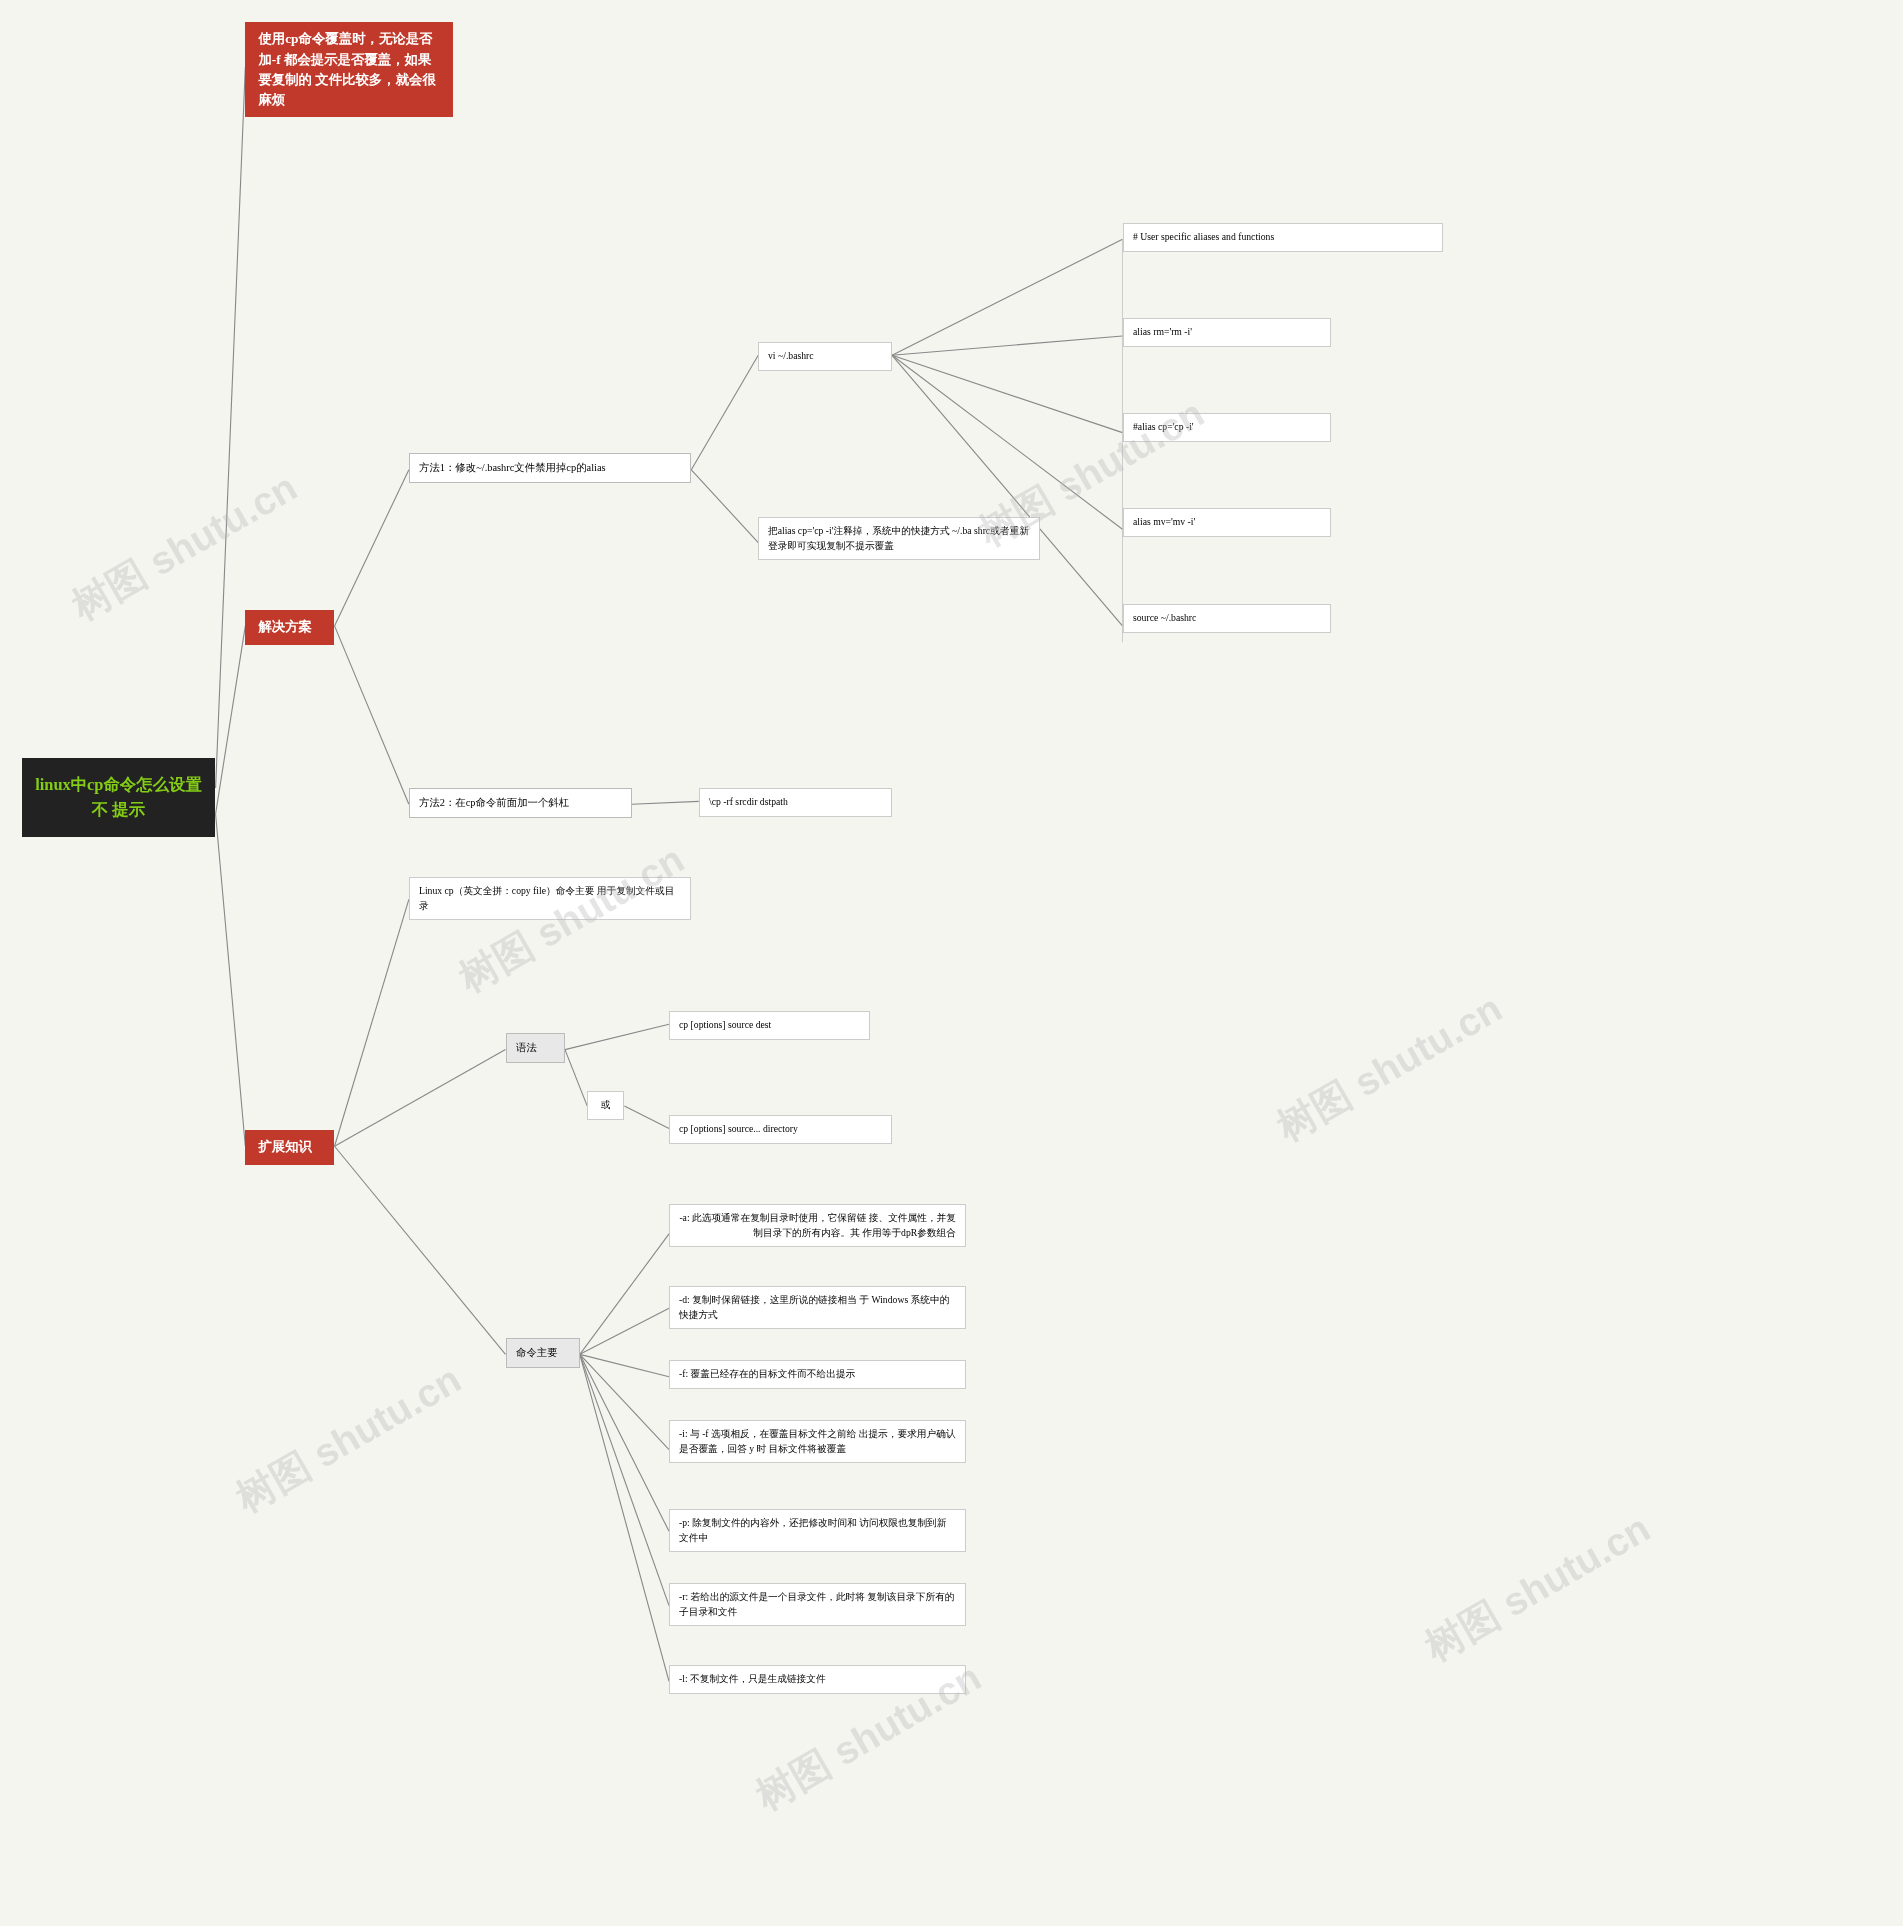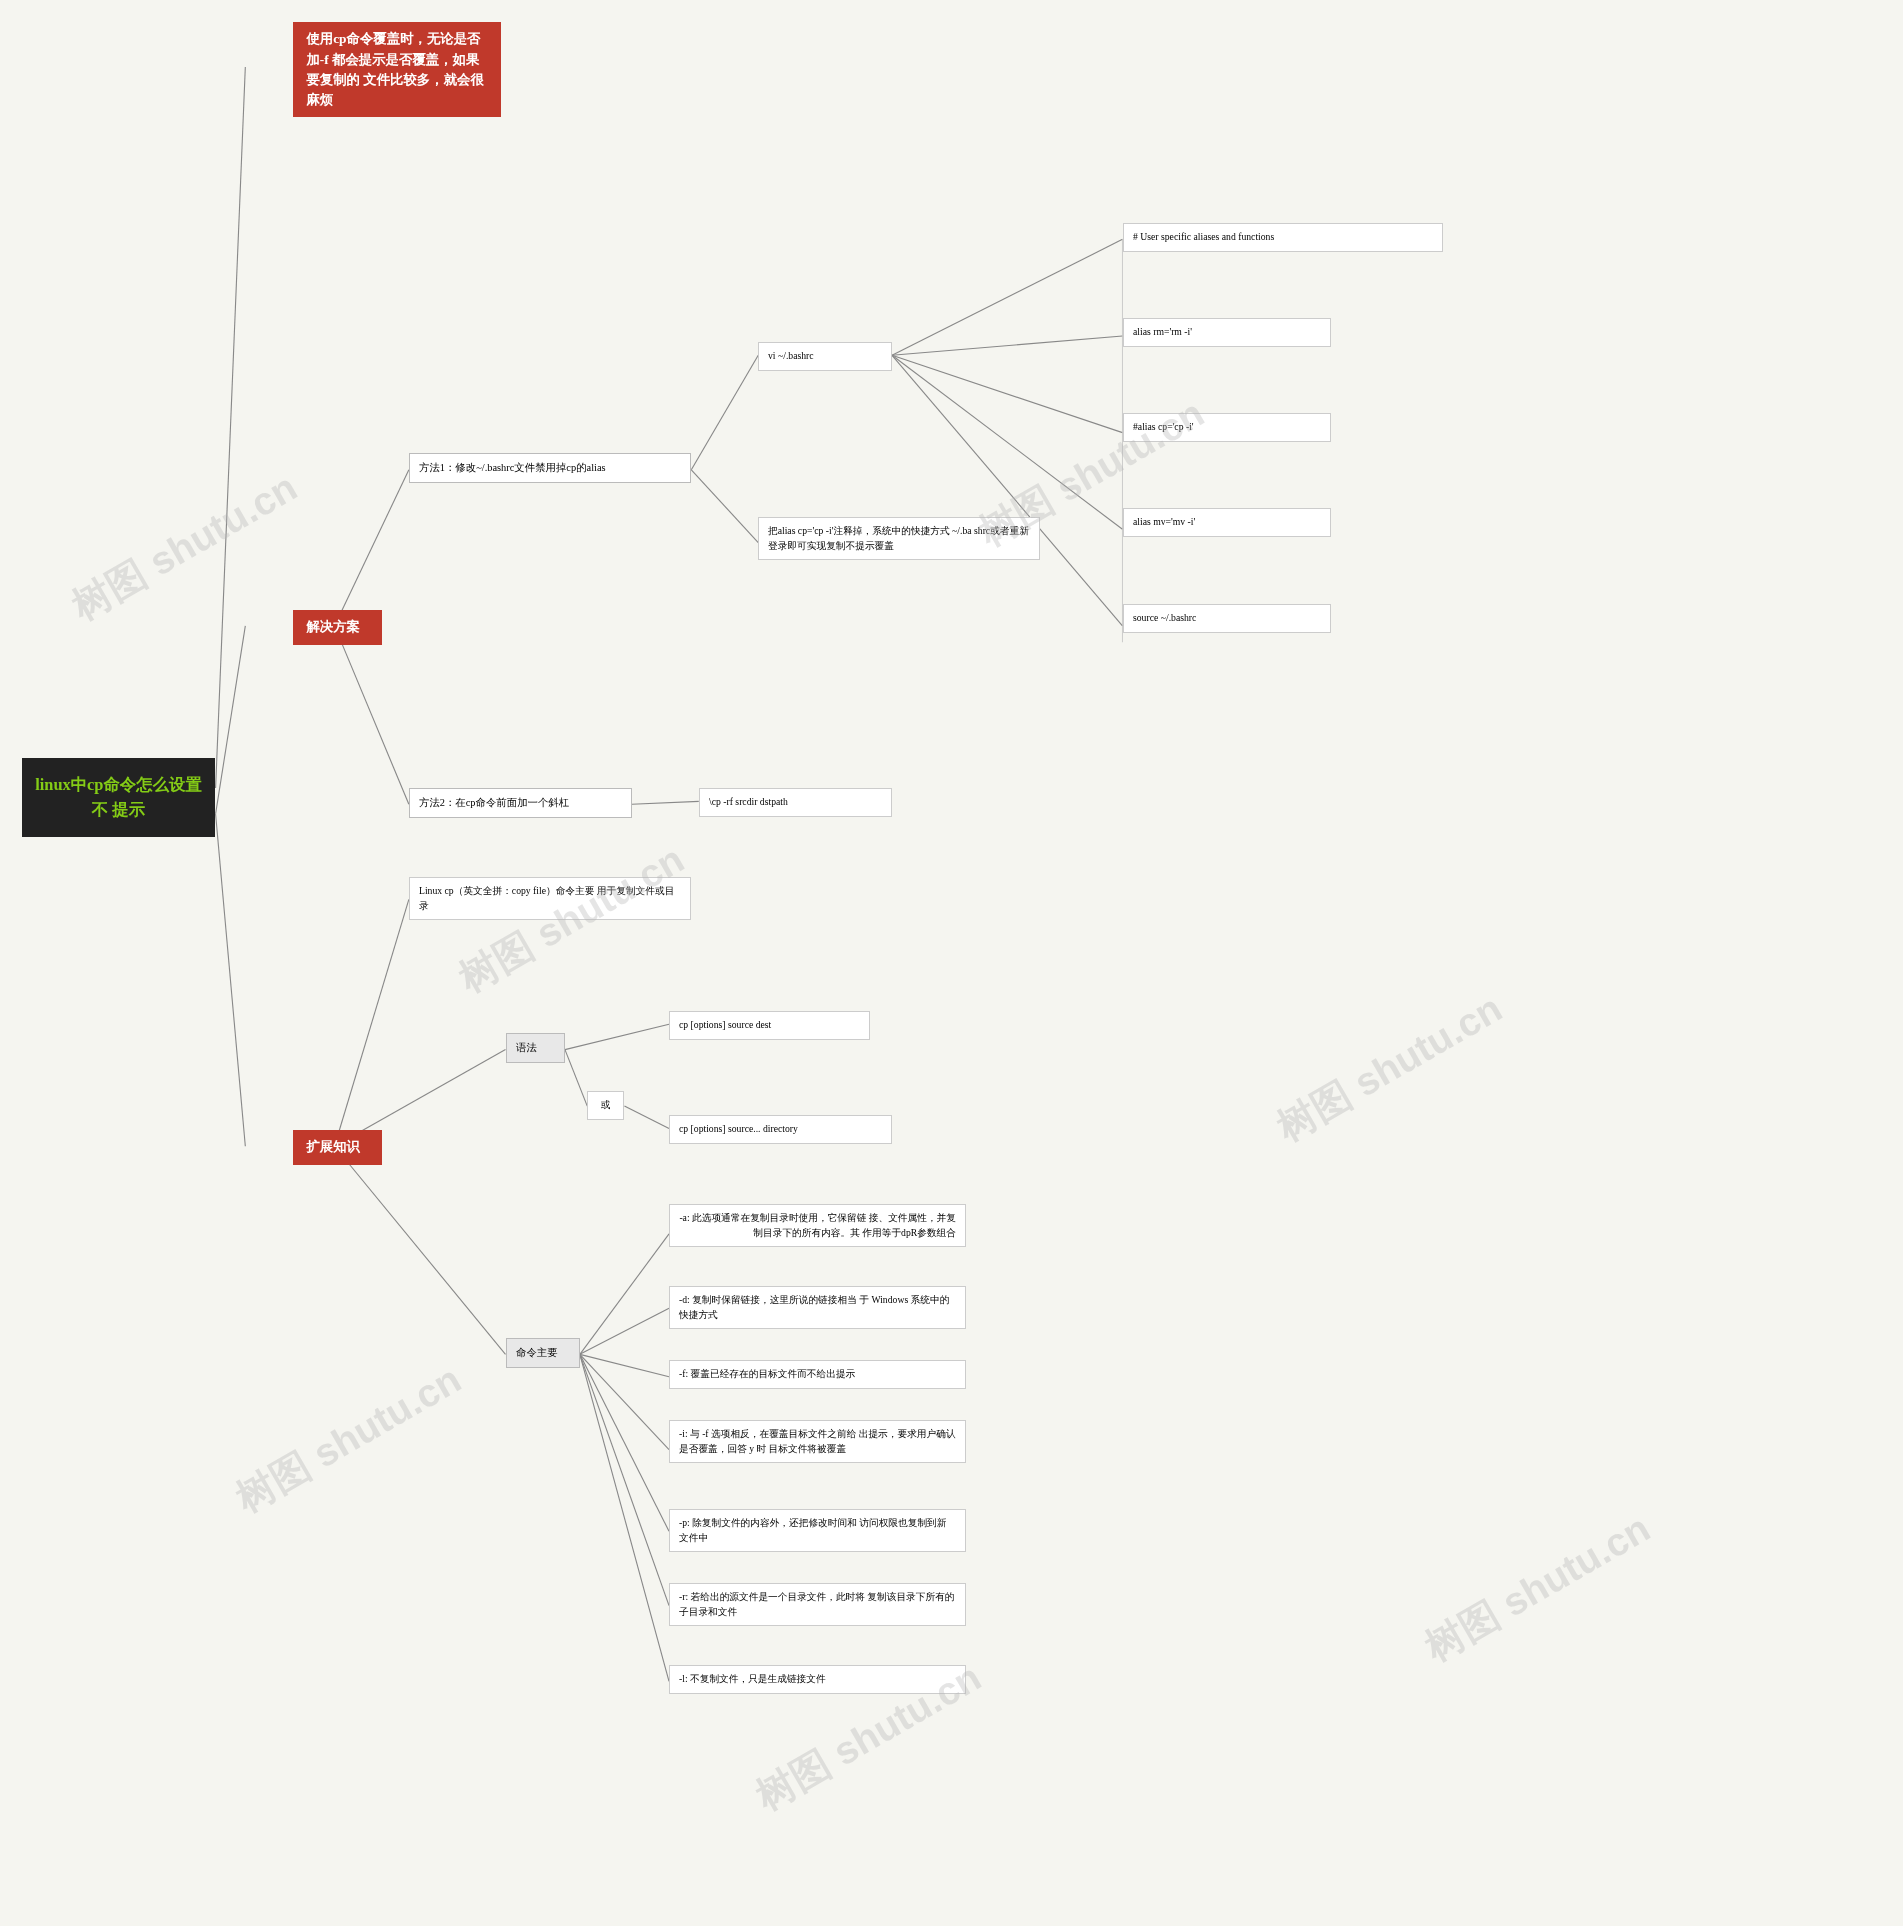--- a/index.html
+++ b/index.html
@@ -60,21 +60,20 @@
       padding: 15px 11px;
     }
 
     .node-red {
       background: #c0392b;
       color: #fff;
       border: none;
       font-size: 13.4px;
       font-weight: bold;
       padding: 7.4px 13.4px;
-      margin-left: 48px;
     }
 
     .node-label {
       background: #fff;
       border: 0.7px solid #bbb;
       font-size: 10.4px;
     }
 
     .node-content {
       background: #fff;

